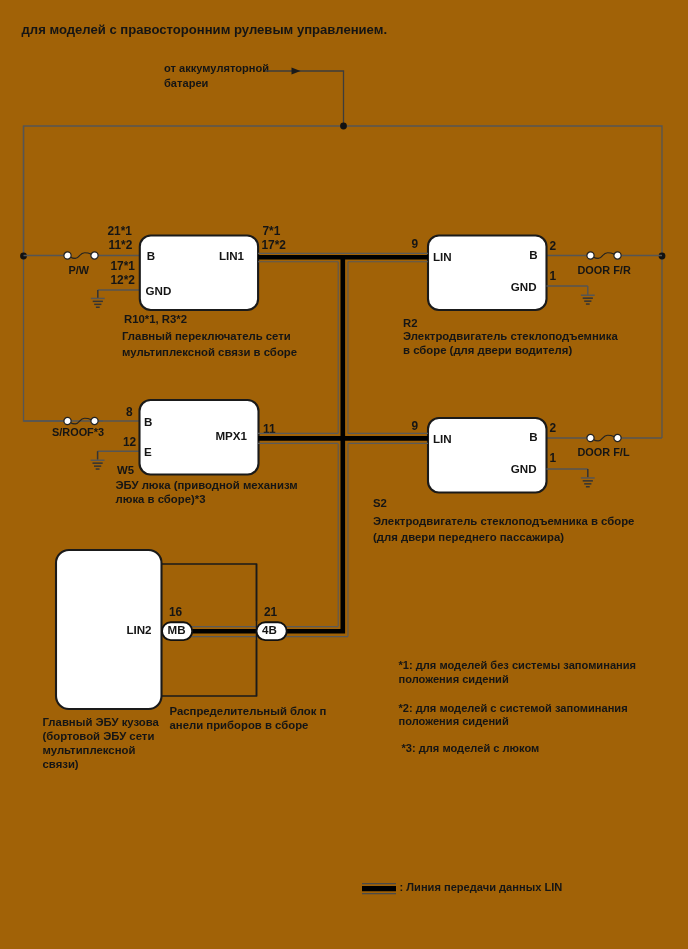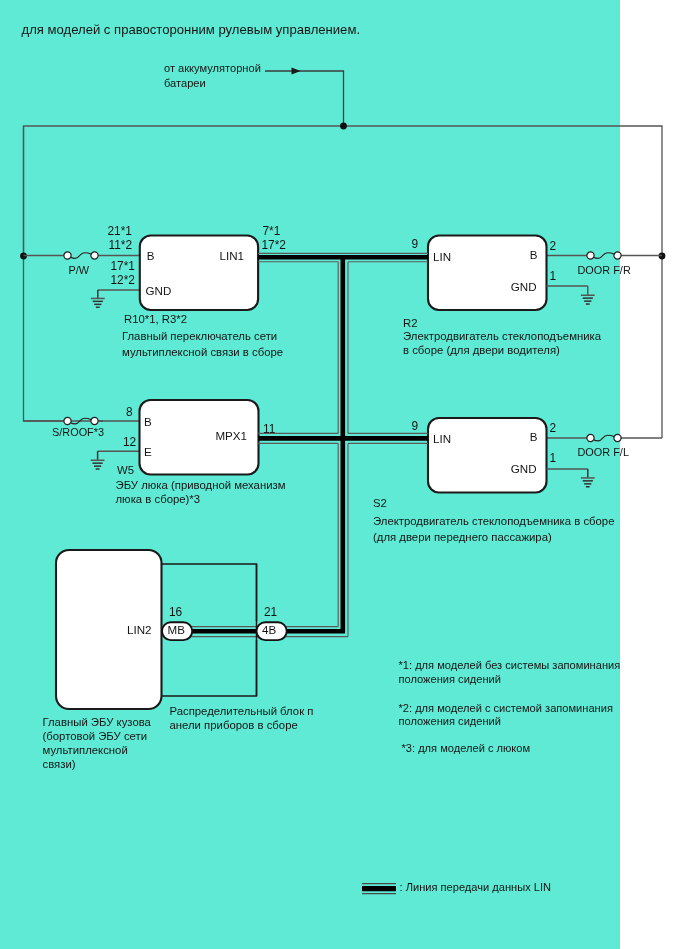--- a/index.html
+++ b/index.html
@@ -1,19 +1,19 @@
 <!DOCTYPE html>
 <html><head>
 <meta charset="utf-8">
 <title>LIN wiring diagram</title>
 <style>
   html,body{margin:0;padding:0;background:#ffffff;}
   body{width:688px;height:949px;overflow:hidden;
        font-family:"Liberation Sans",sans-serif;color:#151515;}
-  #sheet{position:relative;width:620px;height:949px;background:#5eead4;}
+  #sheet{position:relative;width:688px;height:949px;background:#a16207;font-weight:bold;}
   svg#root{position:absolute;left:0;top:0;display:block;}
   text{font-family:"Liberation Sans",sans-serif;fill:#151515;}
   .hdr{font-size:13.1px;}
   .lbl{font-size:10.9px;}
   .pin{font-size:11.6px;}
   .num{font-size:11.9px;}
   .cap{font-size:11.35px;}
   .note{font-size:11.1px;}
 </style>
 </head>

